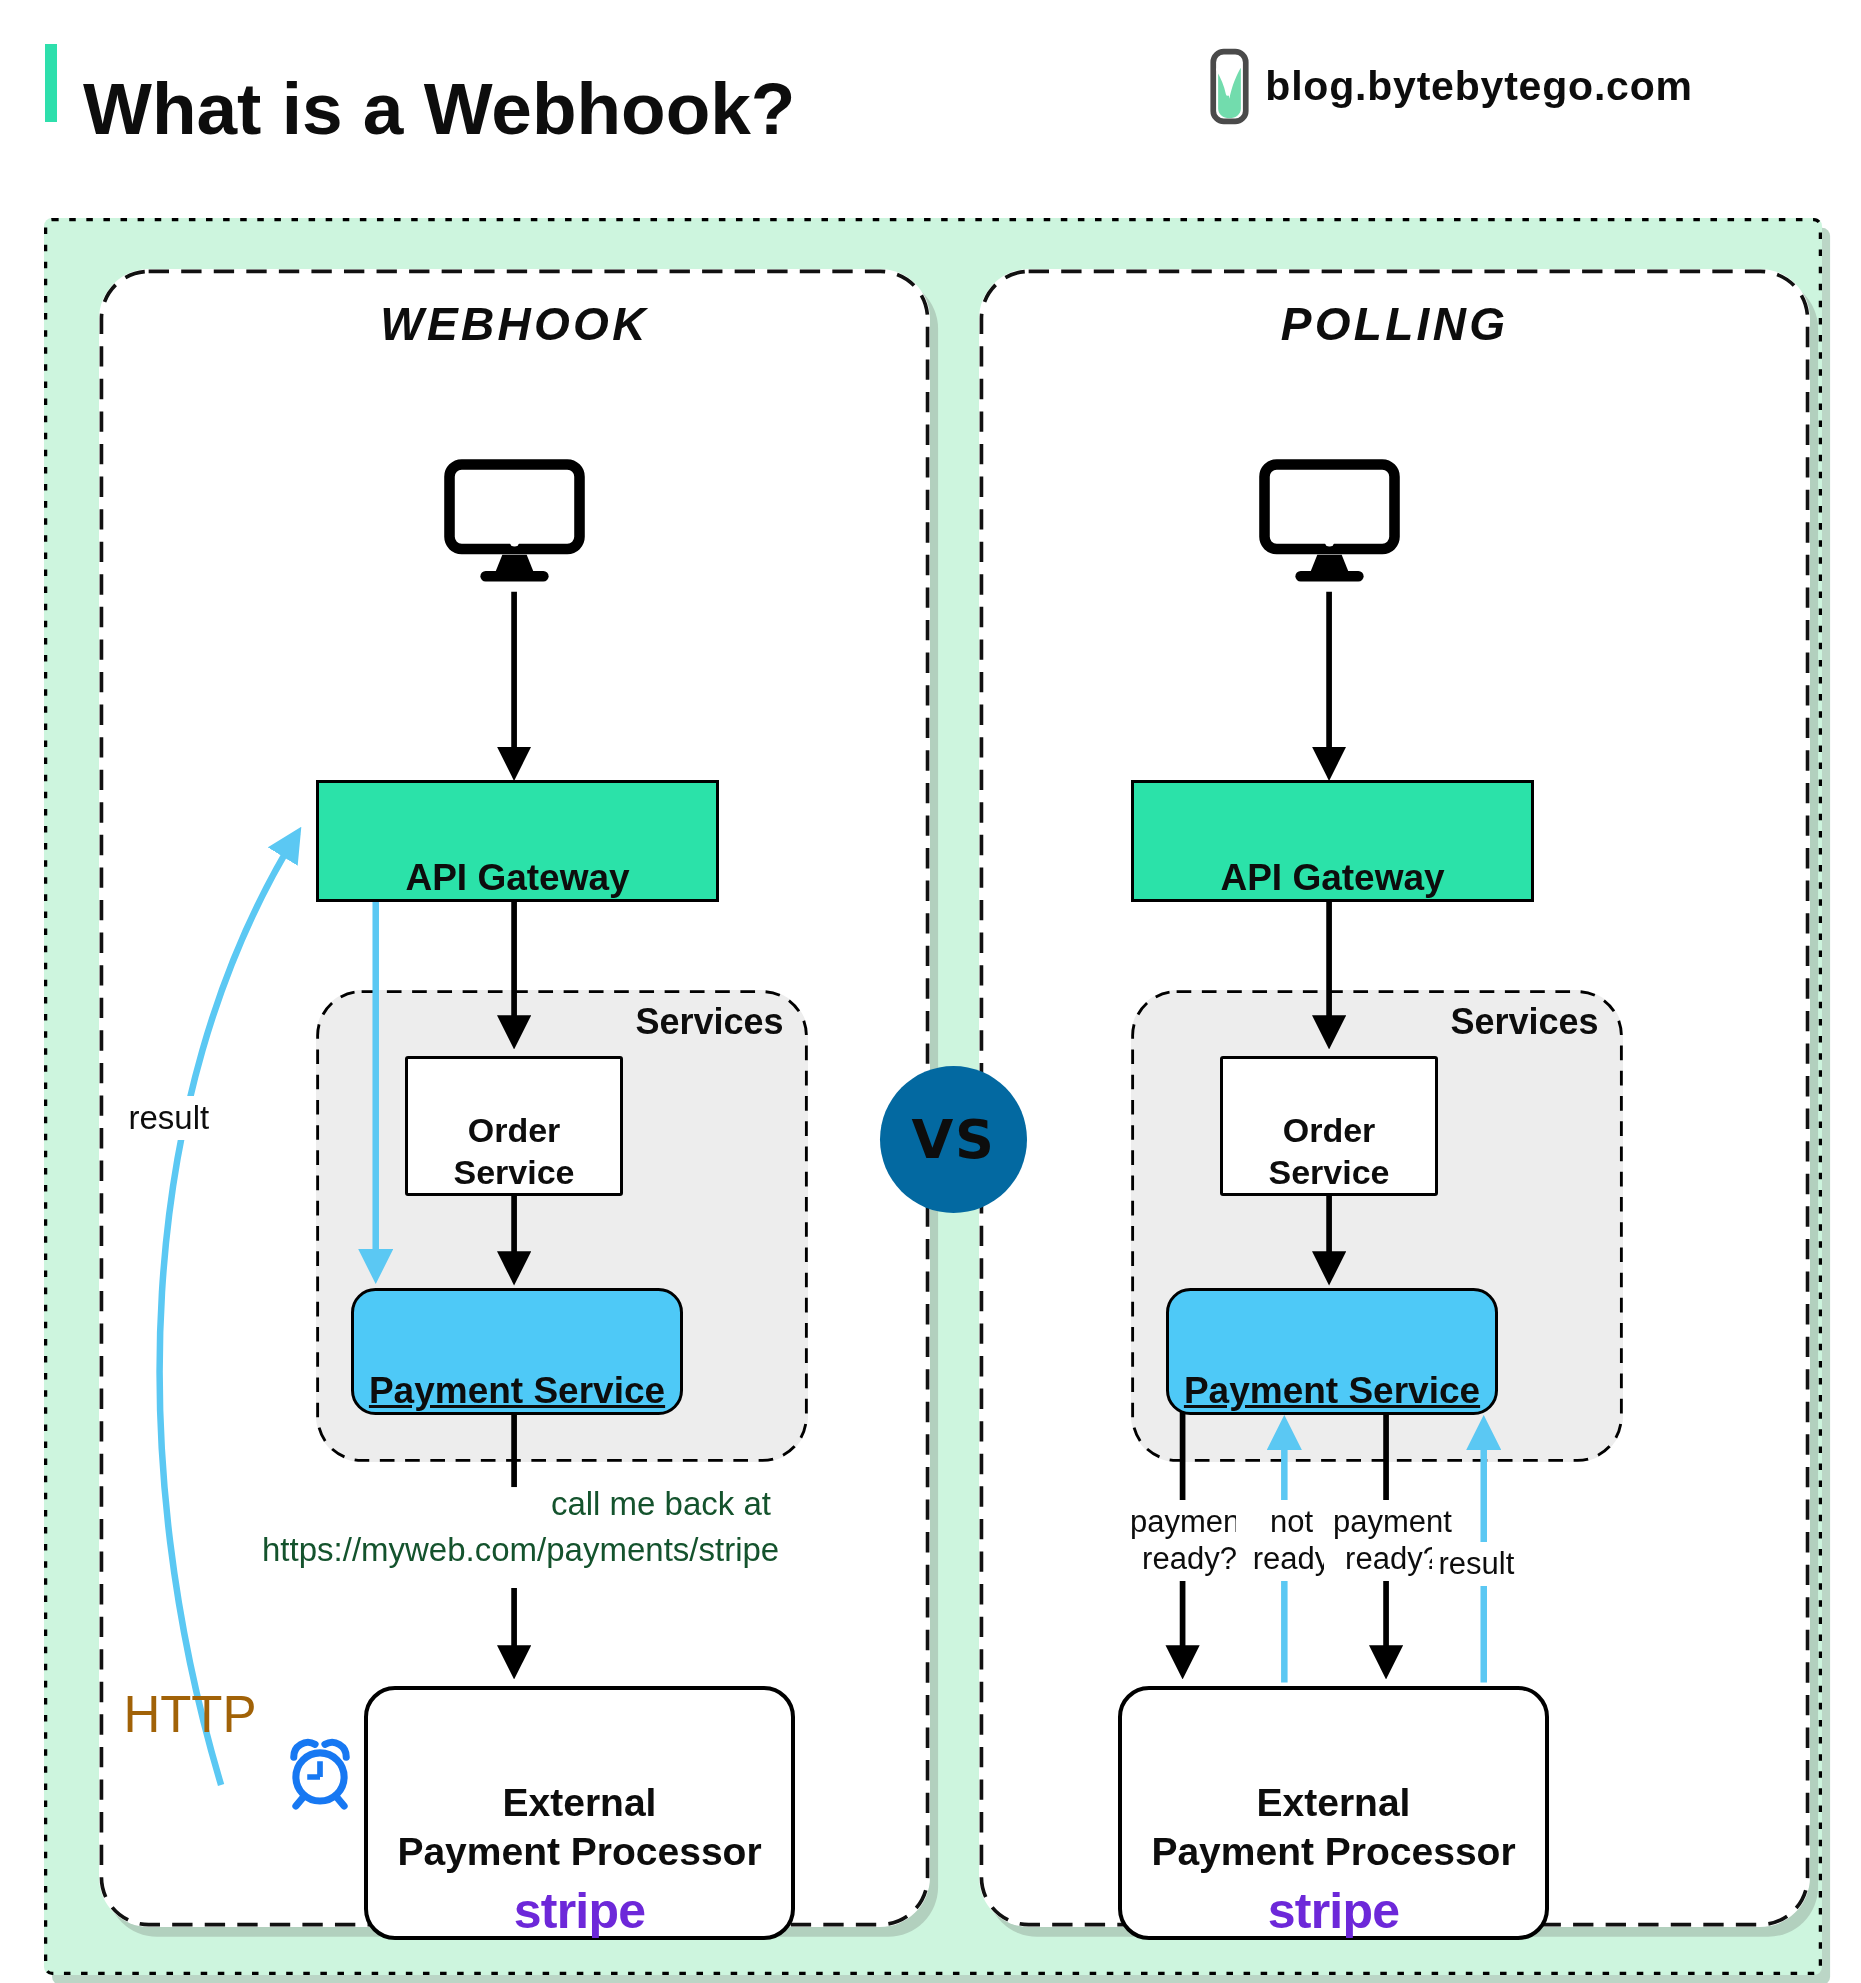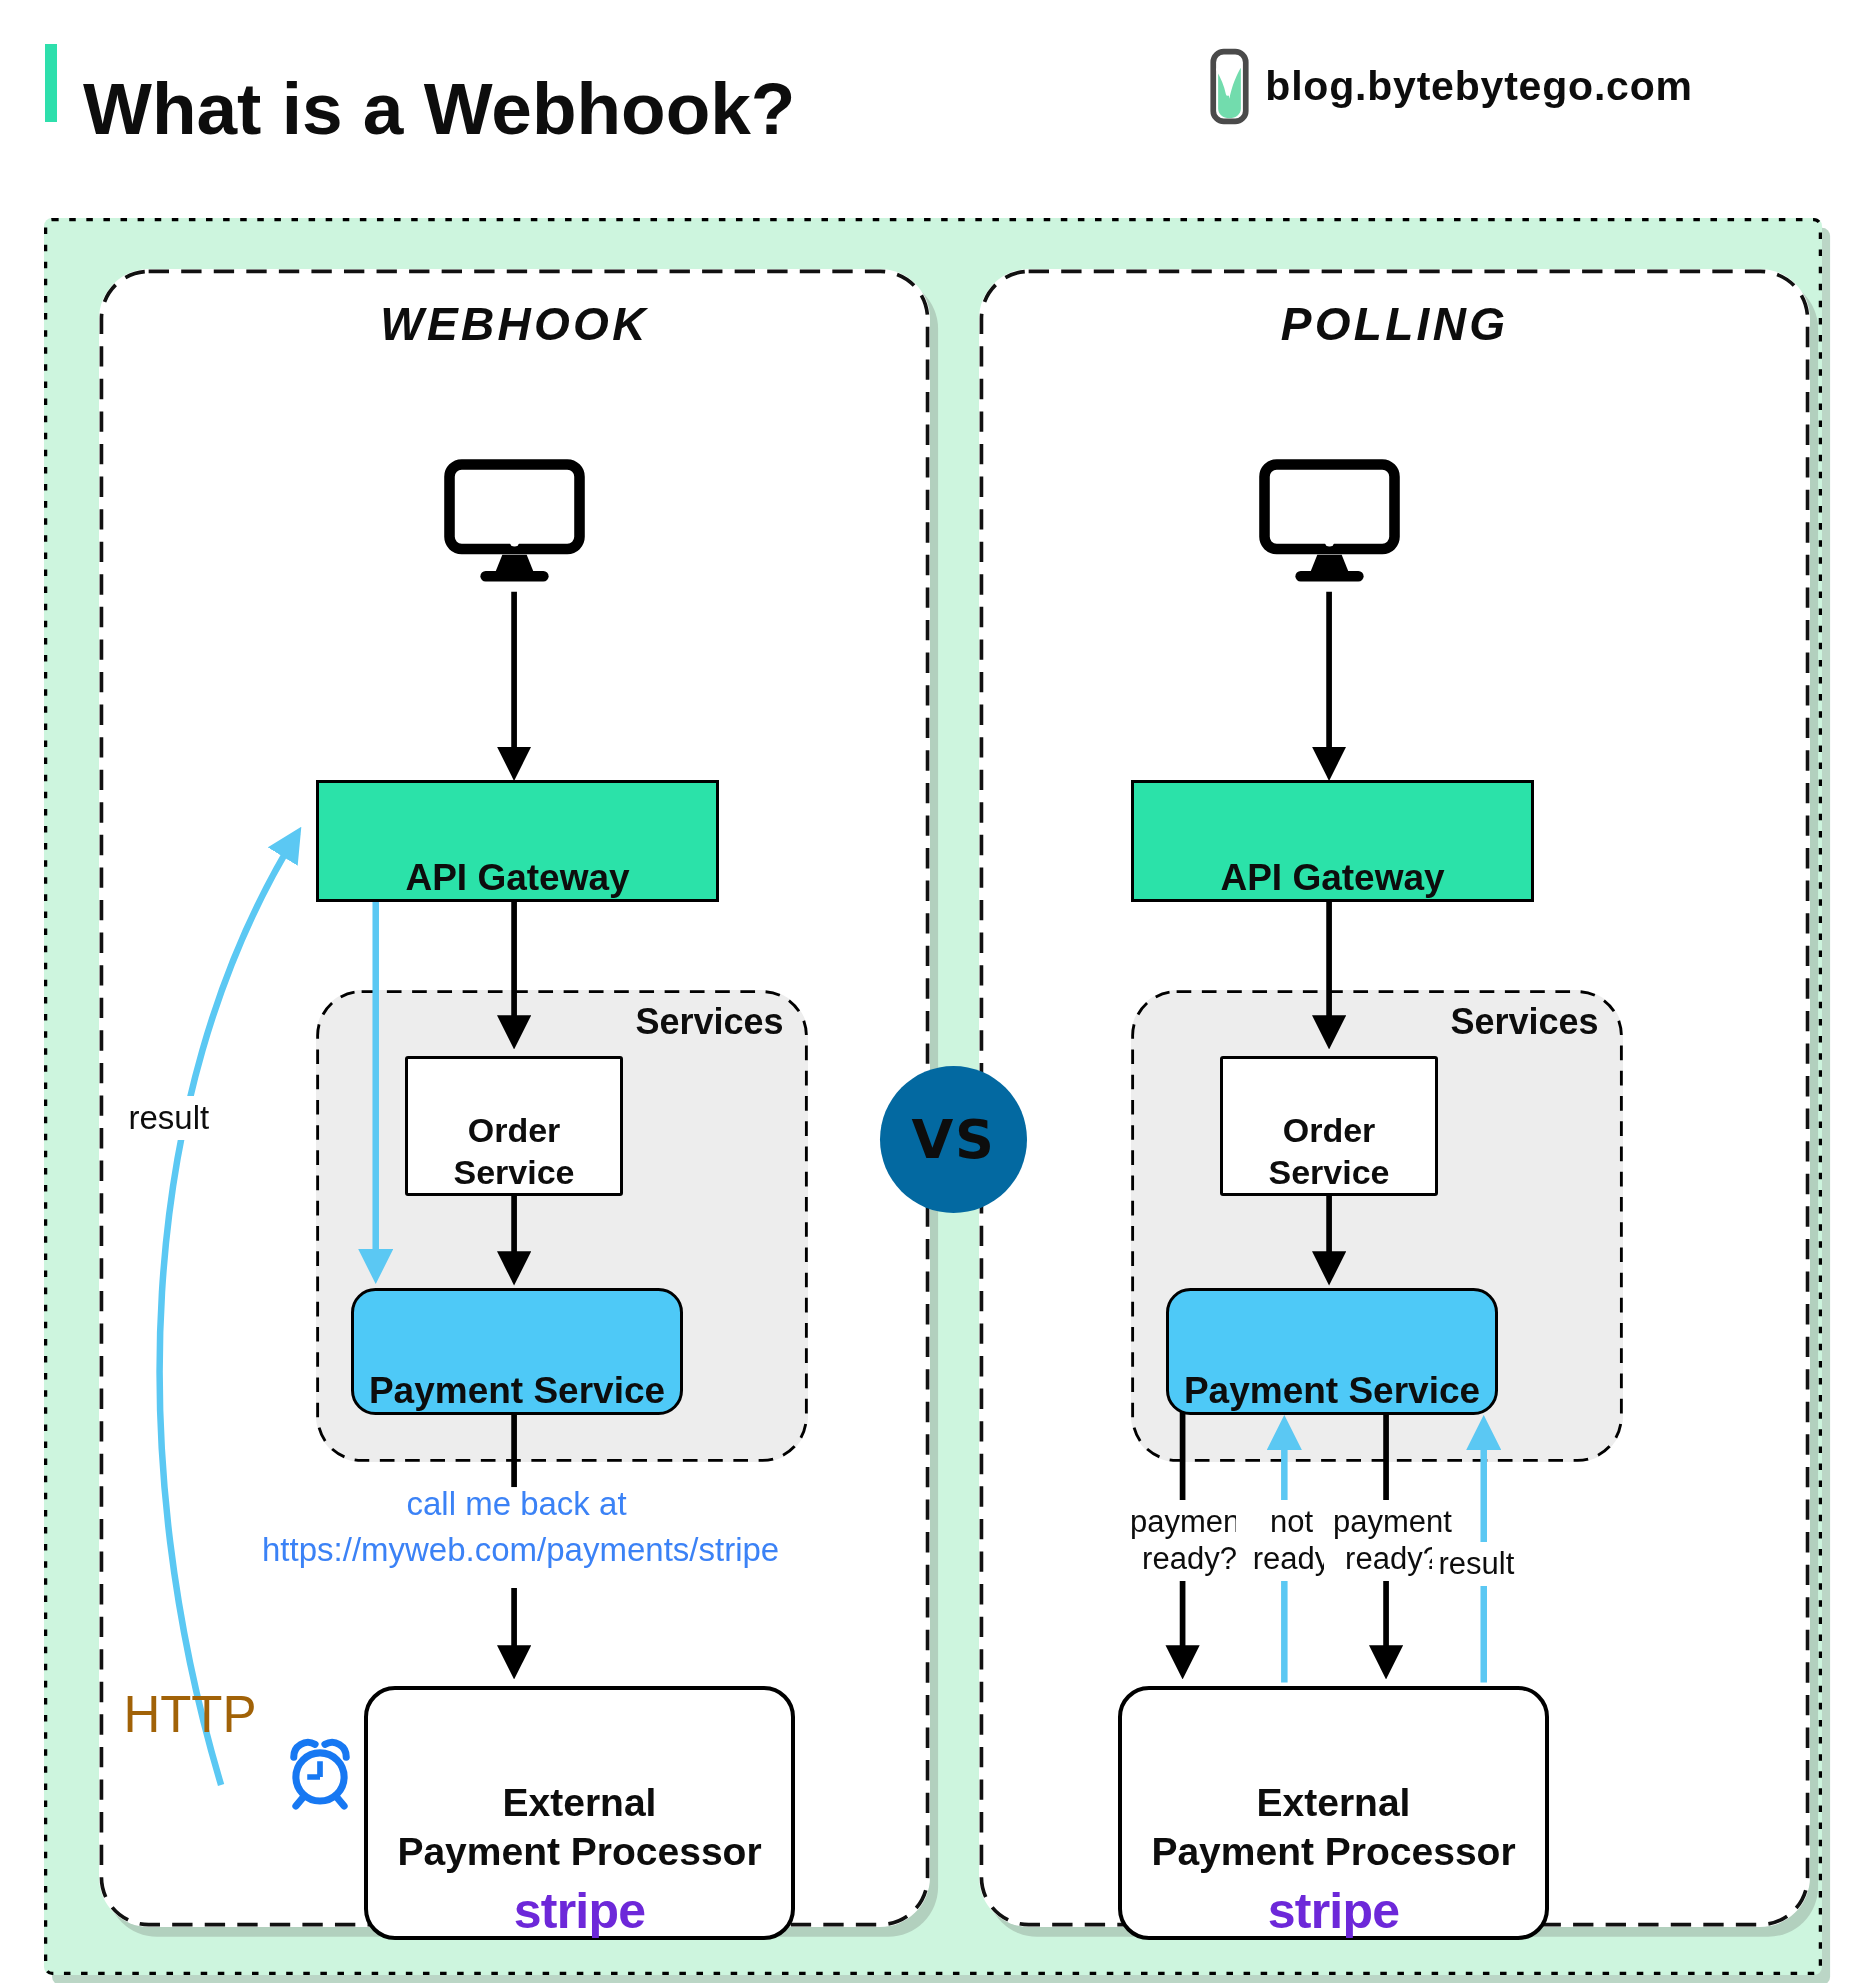--- a/index.html
+++ b/index.html
@@ -39,31 +39,31 @@
        text-align:center;z-index:4;font-weight:bold;}
   .gateway{left:217px;top:511px;width:397px;height:116px;background:#2BE2A9;border:3.3px solid #000;
            font-size:37px;}
   .services{position:absolute;left:217px;top:721px;width:492px;height:472px;background:#EDEDED;
             border-radius:46px;z-index:1;}
   .services > svg.borderline{position:absolute;inset:0;width:100%;height:100%;}
   .services-label{position:absolute;top:11.4px;right:24.4px;font-size:36px;font-weight:bold;z-index:2;}
   .order{left:306px;top:787px;width:218px;height:140px;background:#ffffff;border:3.3px solid #000;
          border-radius:3px;font-size:34px;line-height:42px;padding:0 8.1px;box-sizing:border-box;}
   .payment{left:252px;top:1019px;width:326px;height:121px;background:#4EC9F7;border:3.3px solid #000;
-           border-radius:24.4px;font-size:37px;}
+           border-radius:24.4px;font-size:37px;text-decoration:underline;}
   .external{width:423px;height:246px;background:#ffffff;border:4.1px solid #000;border-radius:31px;
             font-size:39px;line-height:49px;}
   .panel-webhook .external{left:265px;top:1417px;}
   .panel-polling .external{left:204px;top:1417px;}
   .ext-brand{font-size:50px;font-weight:bold;color:#6d28d9;margin-top:11.4px;letter-spacing:-0.8px;}
 
   
   .note{position:absolute;z-index:5;font-size:31px;line-height:37px;text-align:center;}
   .masked{background:#ffffff;padding:3.3px 6.5px;}
-  .callback{left:163px;top:1212px;width:509px;color:#3b82f6;font-size:33px;line-height:46px;z-index:2;}
+  .callback{left:163px;top:1212px;width:509px;color:#14532d;font-size:33px;line-height:46px;z-index:2;text-align:right;}
   .result-left{left:23px;top:827px;font-size:33px;}
   .http{left:24.4px;top:1427px;font-size:51px;font-weight:normal;color:#a16207;}
   .clock{position:absolute;left:182px;top:1464px;width:78px;height:78px;z-index:5;}
   .lab-q1{left:207px;top:1231px;width:124px;}
   .lab-r1{left:322px;top:1231px;width:98px;}
   .lab-q2{left:410px;top:1231px;width:124px;}
   .lab-r2{left:518px;top:1273px;}
 
   
   .vs{position:absolute;left:880px;top:1066px;width:147px;height:147px;border-radius:50%;

